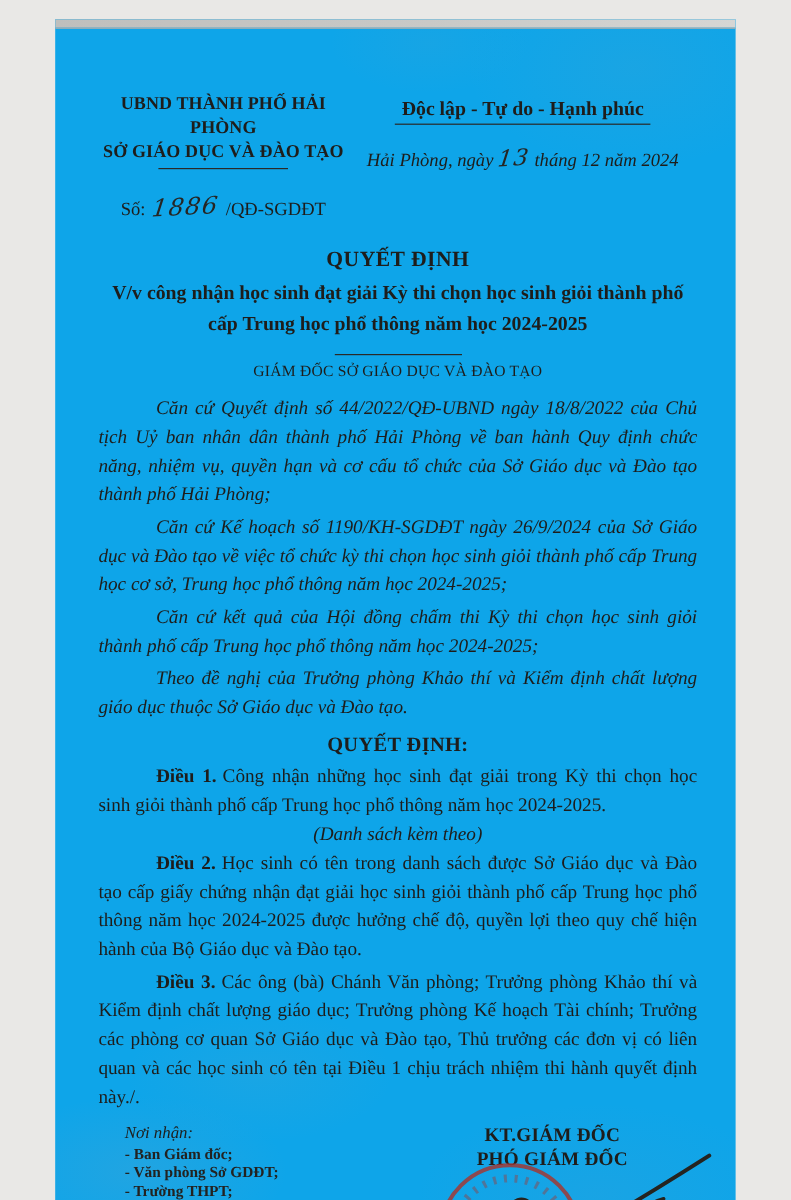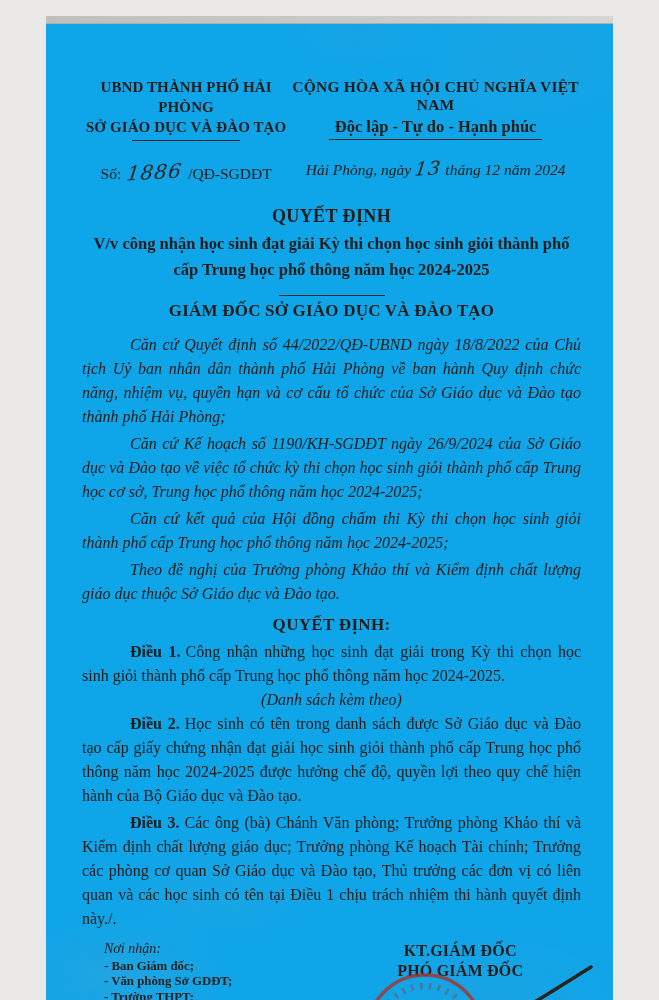--- a/index.html
+++ b/index.html
@@ -42,21 +42,21 @@
     transform:skewX(-10deg) rotate(-3deg);margin:0 6px;letter-spacing:1px;
     font-family:"DejaVu Serif",serif;color:#262523;
   }
   .hand-day{font-size:19px;margin:0 4px;}
 
   
   .title-block{text-align:center;margin-top:22px;}
   .doc-type{font-weight:bold;font-size:18px;letter-spacing:.4px;}
   .doc-sub{font-weight:bold;font-size:16.5px;line-height:1.55;margin-top:4px;}
   .u-part{border-bottom:1.8px solid #2a2927;padding-bottom:16px;}
-  .authority{font-weight:bold;font-size:17px;margin-top:18px;letter-spacing:.2px;}
+  .authority{font-weight:normal;font-size:13px;margin-top:18px;letter-spacing:.2px;}
 
   
   .recitals{margin-top:12px;}
   .recital{
     font-style:italic;font-size:16px;line-height:1.5;text-align:justify;
     text-indent:48px;margin:3px 0;
   }
   .decide-heading{text-align:center;font-weight:bold;font-size:17px;margin:9px 0 5px;letter-spacing:.3px;}
   .article{font-size:16px;line-height:1.5;text-align:justify;text-indent:48px;margin:3px 0;}
   .article .lbl{font-weight:bold;margin-right:5px;}
@@ -85,21 +85,20 @@
     <header class="doc-header">
       <div class="hdr-left">
         <div class="org-line">UBND THÀNH PHỐ HẢI PHÒNG</div>
         <div class="org-line">SỞ GIÁO DỤC VÀ ĐÀO TẠO</div>
         <div class="org-underline"></div>
         <div class="doc-number">
           <span>Số:</span><span class="hand">1886</span><span>/QĐ-SGDĐT</span>
         </div>
       </div>
       <div class="hdr-right">
-        <div class="nat1">CỘNG HÒA XÃ HỘI CHỦ NGHĨA VIỆT NAM</div>
         <div><span class="nat2">Độc lập - Tự do - Hạnh phúc</span></div>
         <div class="date-line">
           <span>Hải Phòng, ngày</span><span class="hand hand-day">13</span><span>tháng 12 năm 2024</span>
         </div>
       </div>
     </header>
 
     <div class="title-block">
       <div class="doc-type">QUYẾT ĐỊNH</div>
       <div class="doc-sub">

